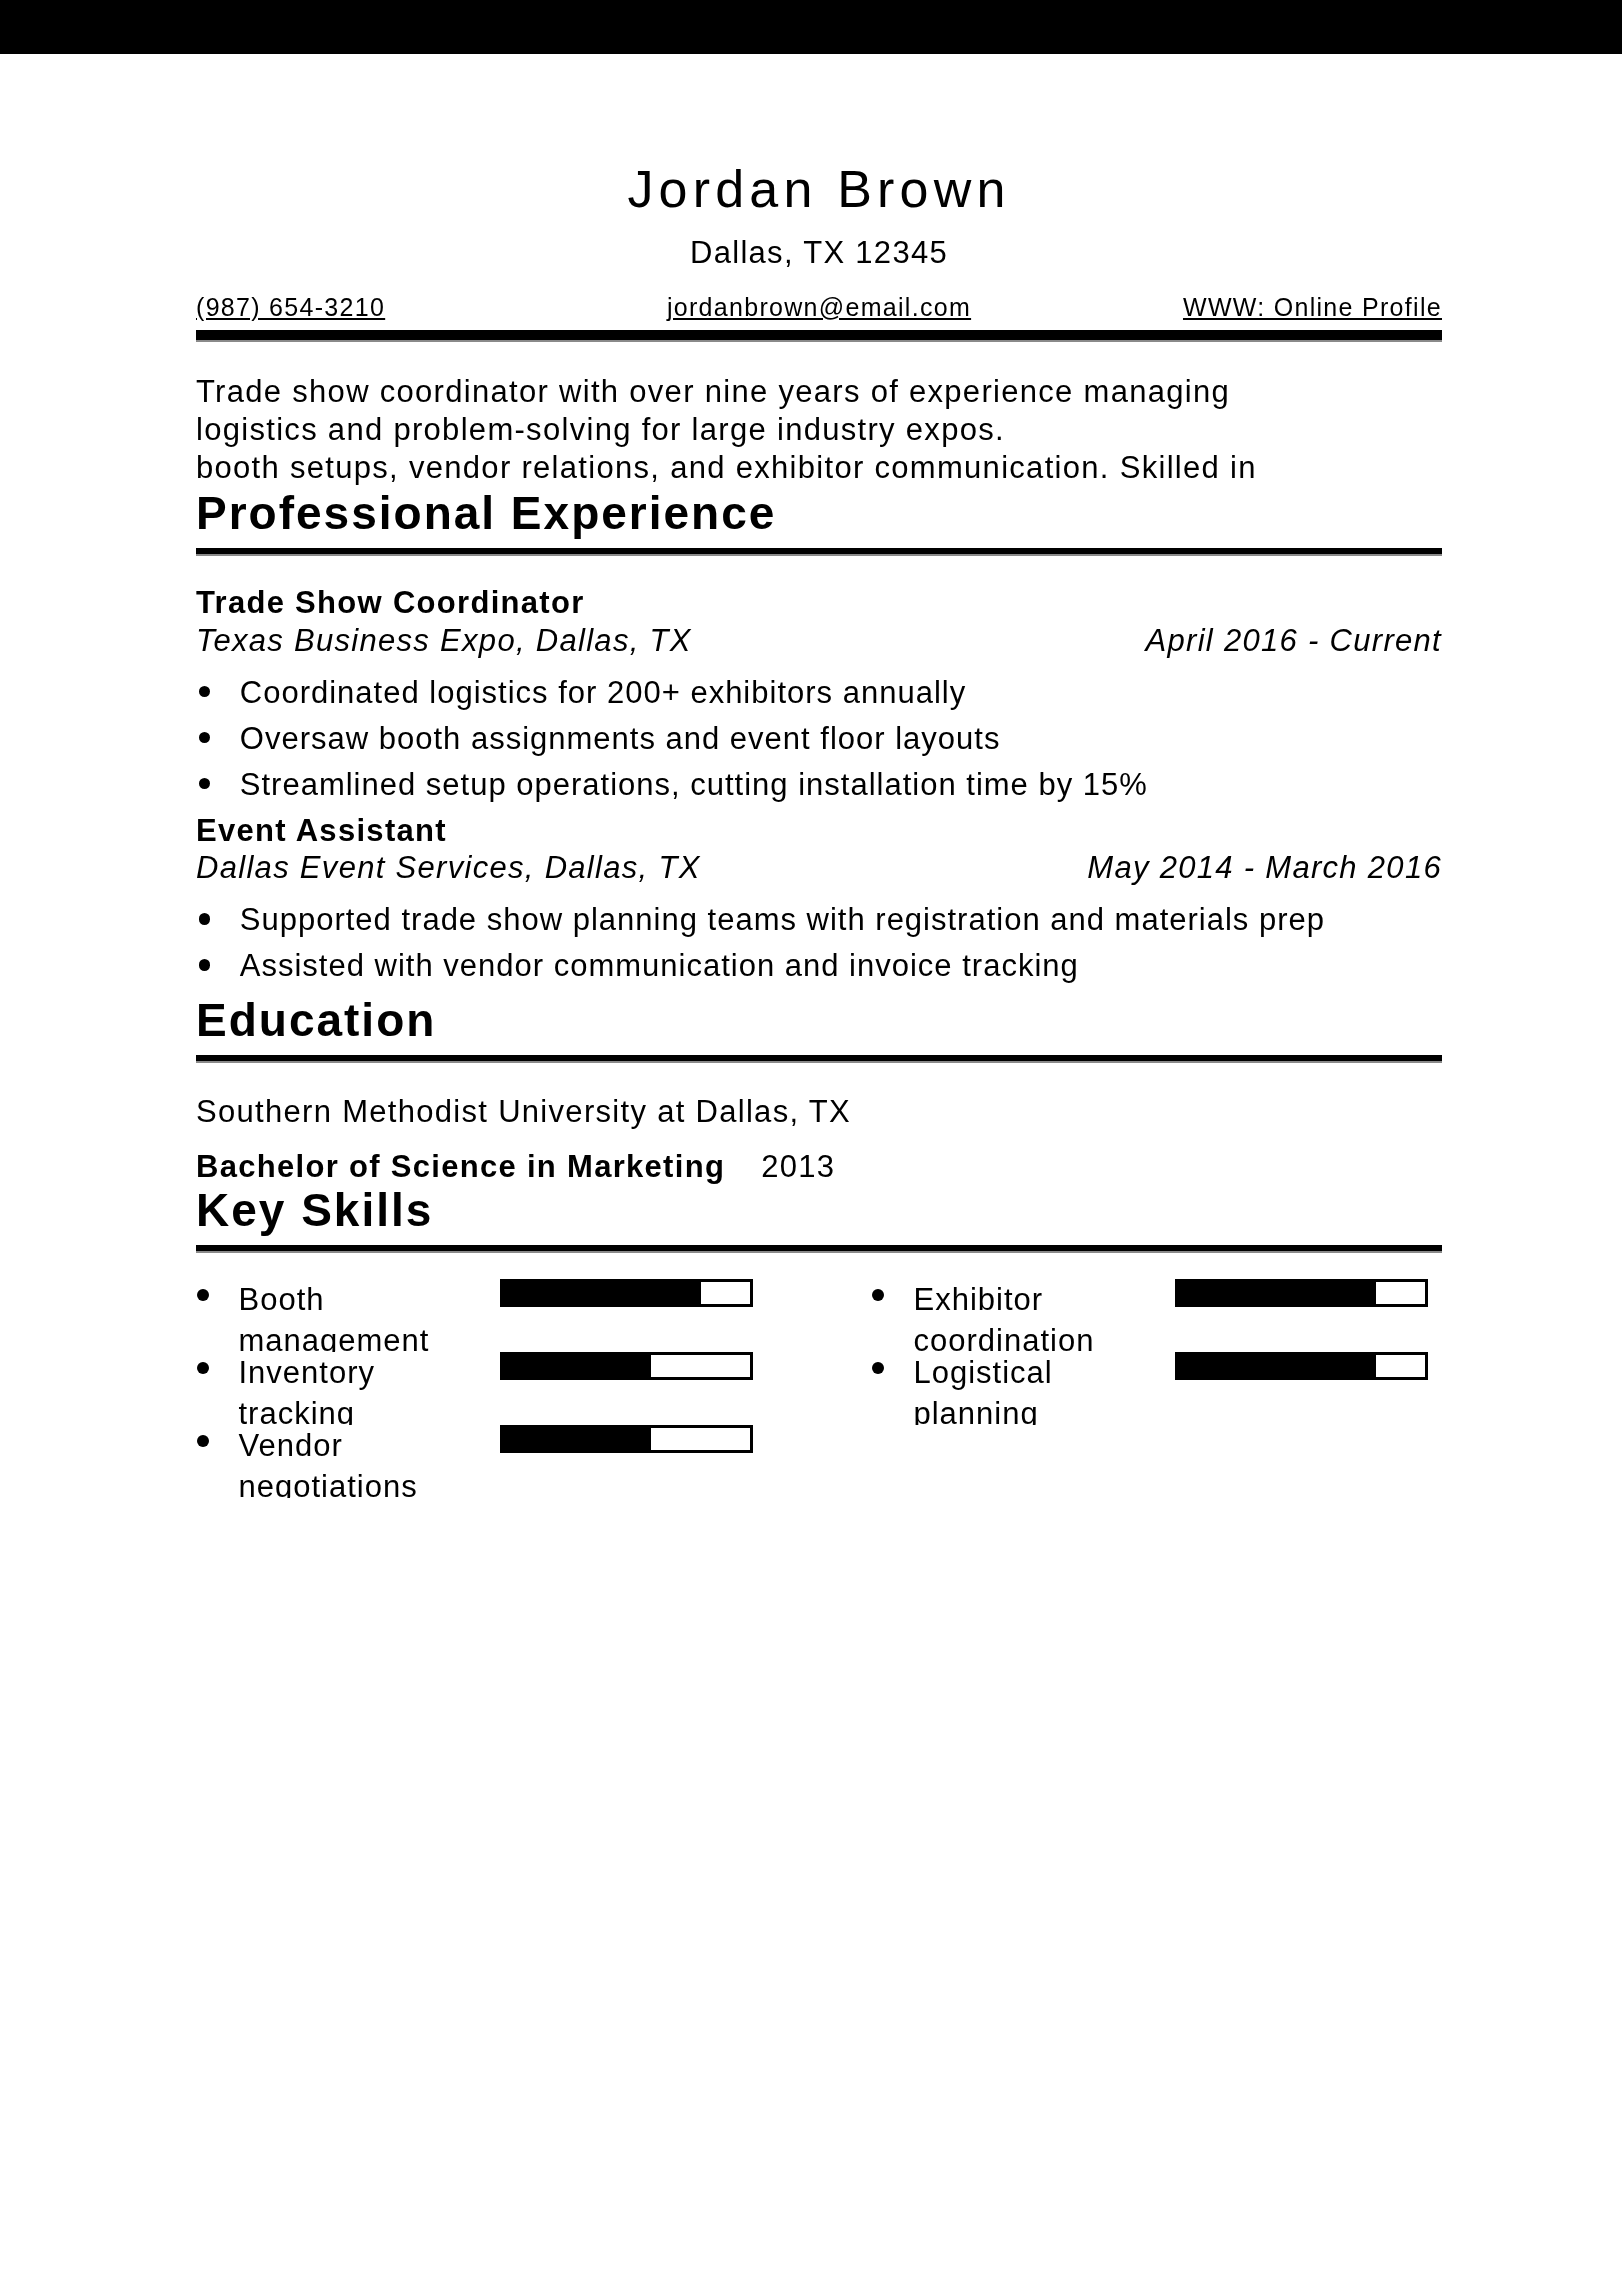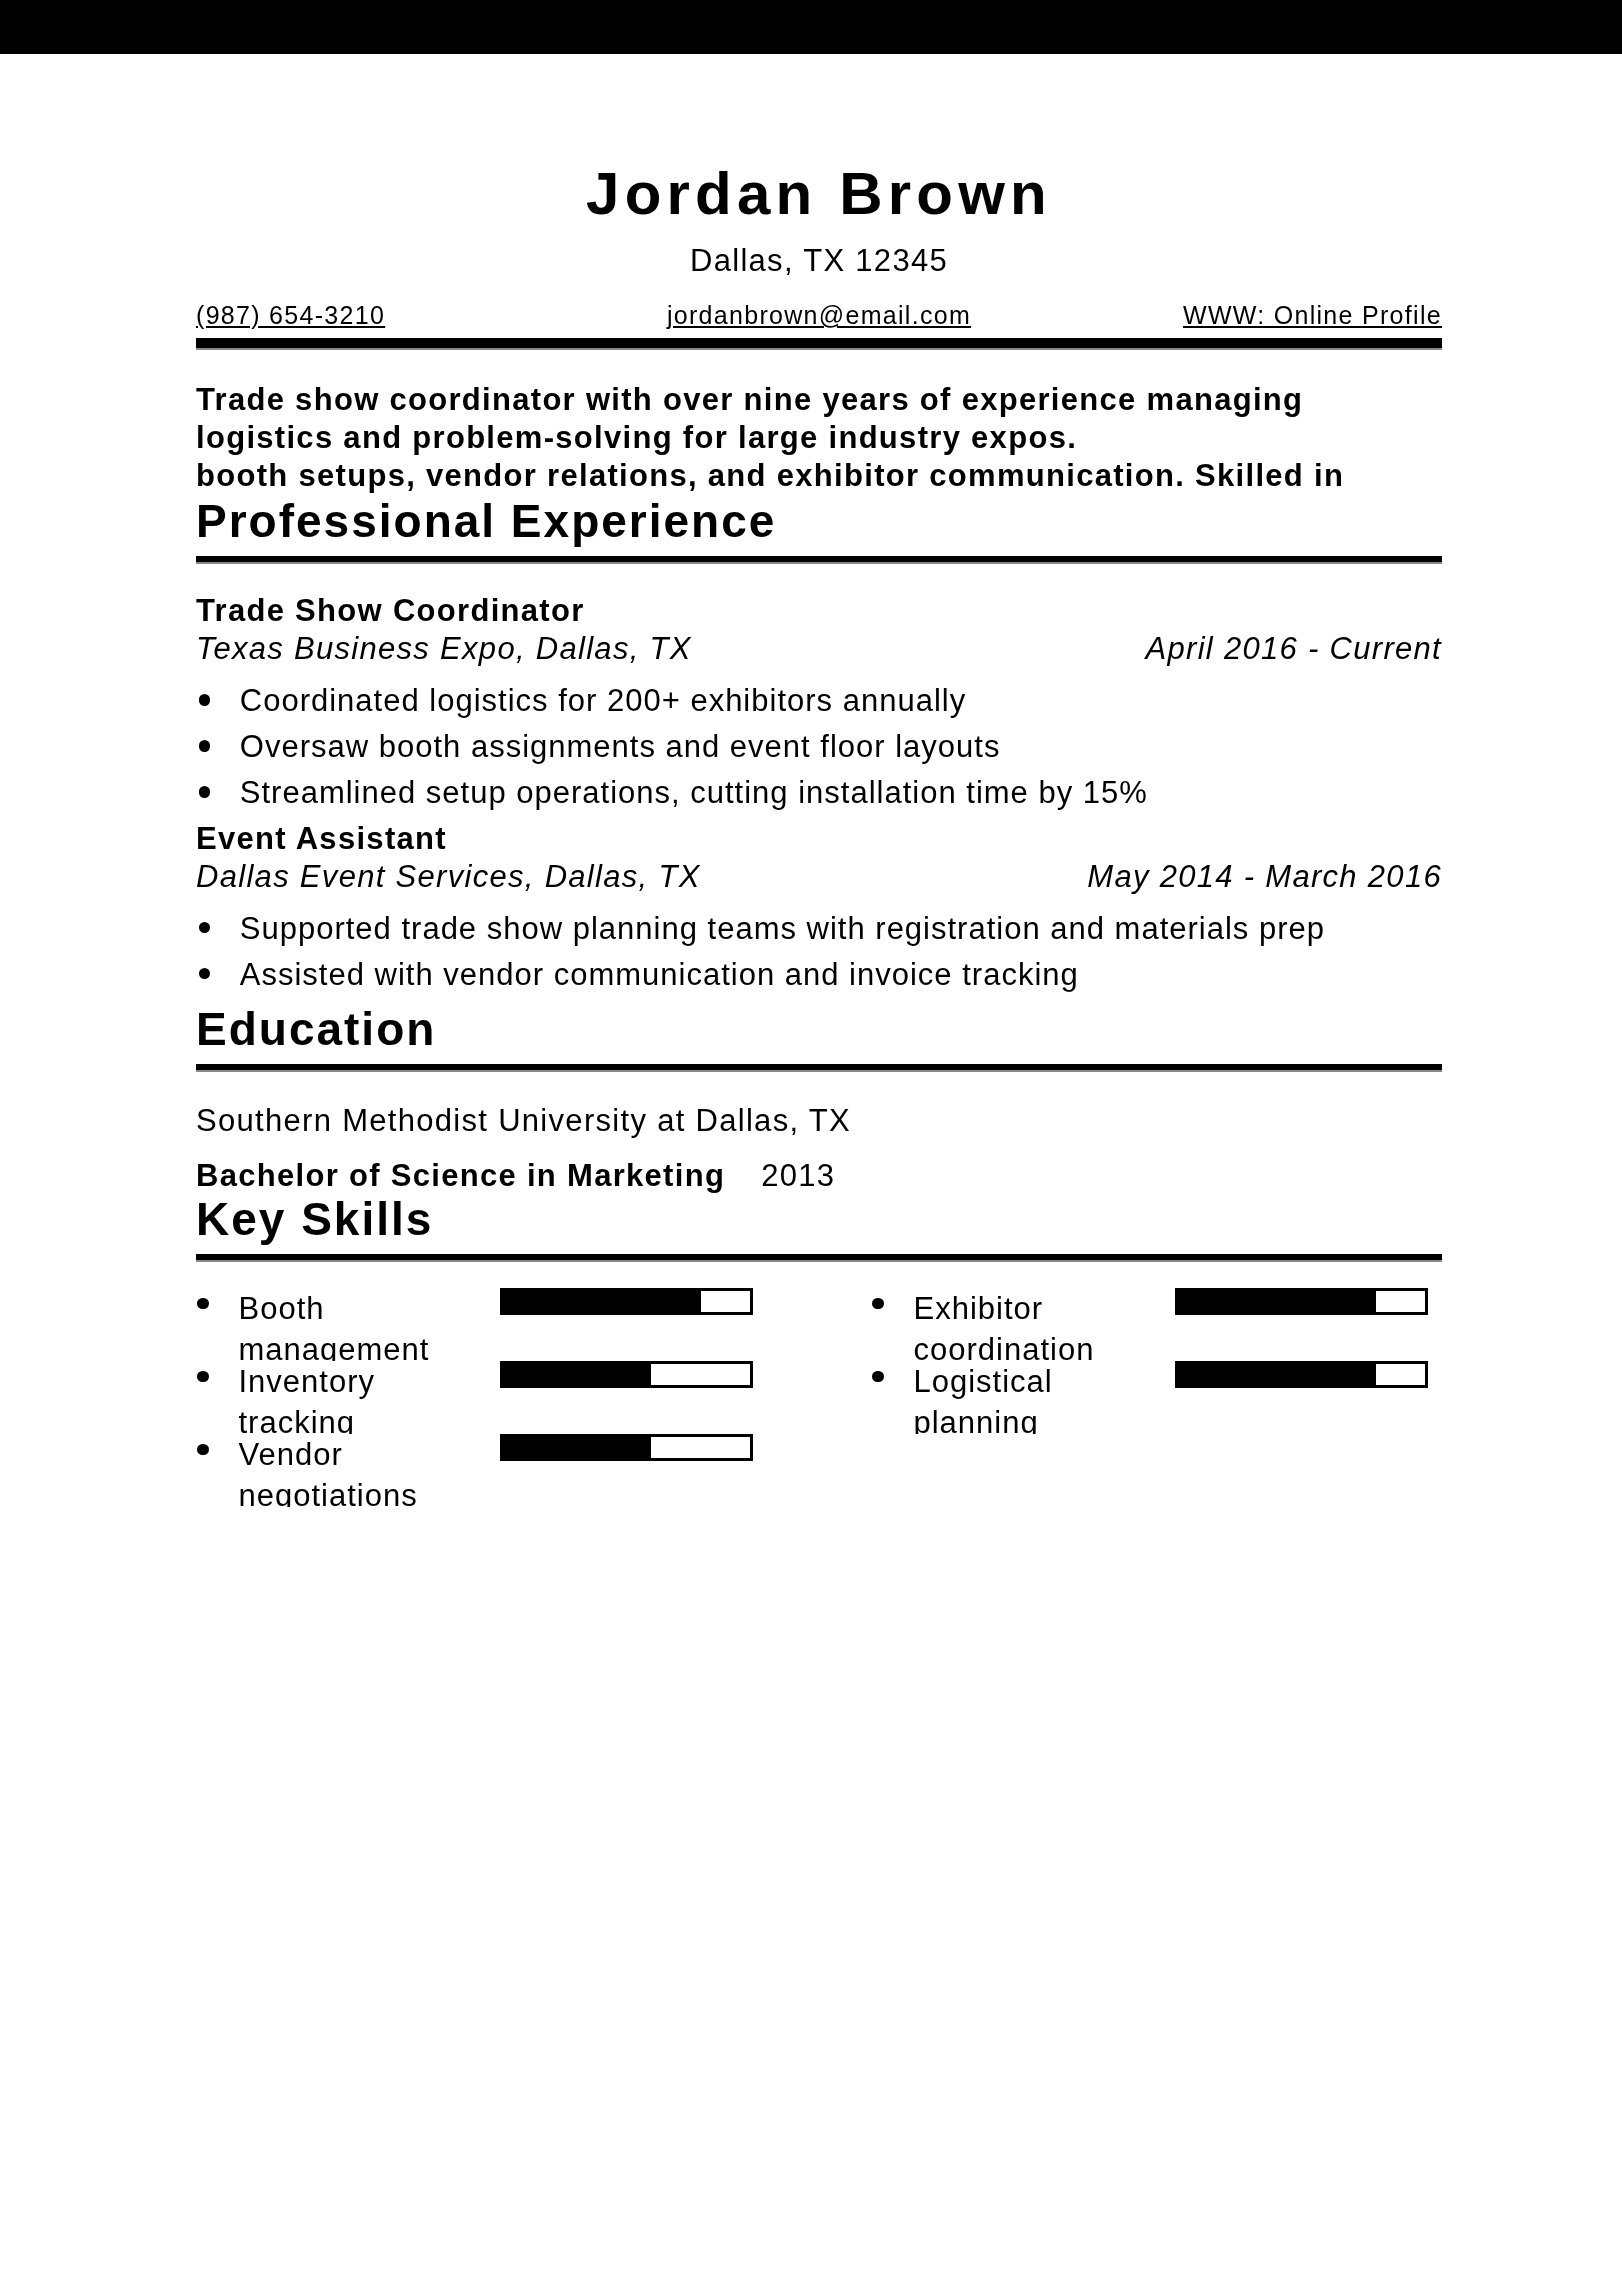--- a/index.html
+++ b/index.html
@@ -11,39 +11,39 @@
     color:#000;
     overflow:hidden;
     box-sizing:border-box;
   }
   .topbar{height:54px;width:100%;background:#000;}
   .content{padding:0 180px 0 196px;}
 
   .name{
     margin:108px 0 8px 0;
     text-align:center;
-    font-size:60px;font-weight:bold;
+    font-size:52px;font-weight:normal;
     letter-spacing:5.2px;line-height:1.05;
   }
   .location{
     margin-top:18.3px;text-align:center;
     font-size:31px;letter-spacing:1.3px;line-height:36px;
   }
   .contact-row{
     margin-top:18px;
     display:grid;grid-template-columns:1fr auto 1fr;
     font-size:25px;letter-spacing:1.3px;line-height:36px;align-items:baseline;text-decoration:underline;
   }
   .contact-row .right{text-align:right;}
   .thick-rule{
     margin-top:5.2px;height:9.8px;background:#000;
     border-bottom:2.6px solid #8a8a8a;
   }
   .summary{
-    margin-top:31px;font-size:31px;font-weight:bold;
+    margin-top:31px;font-size:31px;font-weight:normal;
     letter-spacing:1.3px;line-height:38px;white-space:nowrap;
   }
   h2.section-heading{
     margin:0;text-align:left;font-size:46px;font-weight:bold;
     letter-spacing:2px;line-height:52px;
   }
   .h2-pe{margin-top:73px;}
   .h2-edu{margin-top:50px;}
   .h2-skills{margin-top:63px;}
   .rule{

